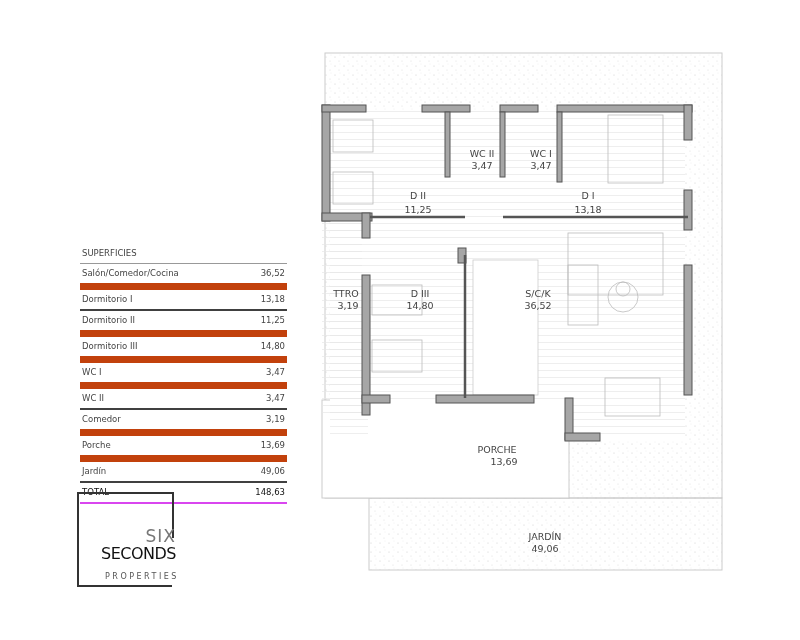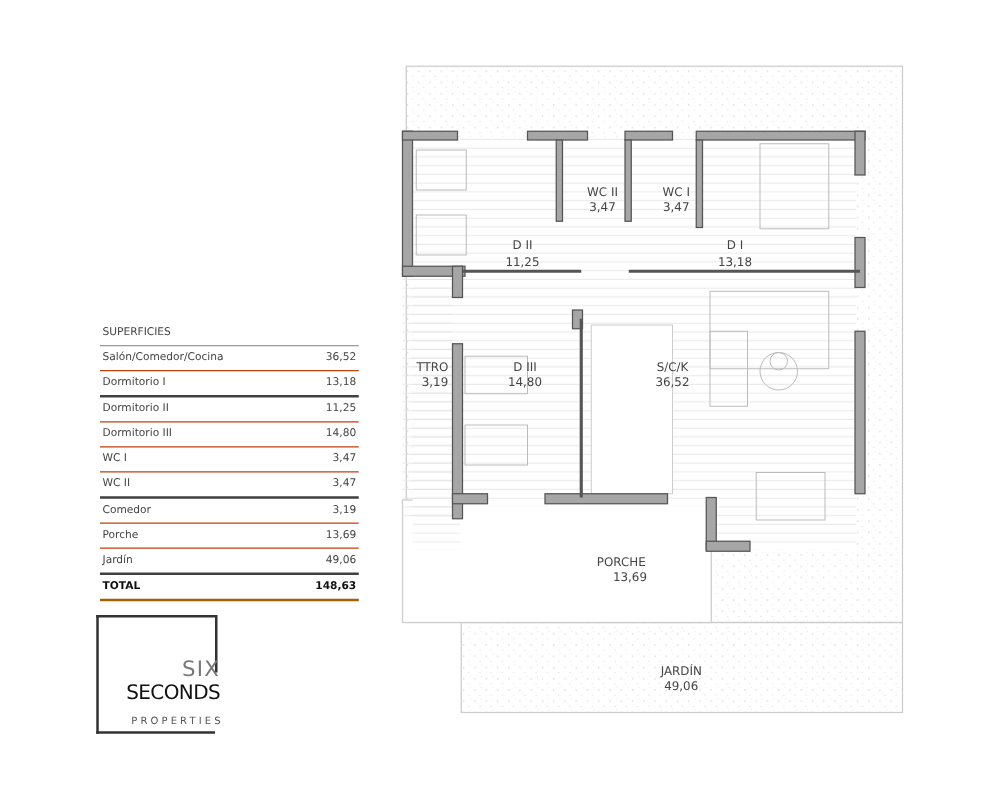--- a/index.html
+++ b/index.html
@@ -1,21 +1,21 @@
 <!DOCTYPE html>
 <html><head>
 <meta charset="utf-8">
 <style>
   html,body{margin:0;padding:0;background:#fff;}
   body{width:800px;height:640px;position:relative;overflow:hidden;font-family:"DejaVu Sans",sans-serif;color:#333;}
   .table{position:absolute;left:80px;top:244px;width:207px;font-size:8.5px;color:#444;}
-  .row{display:flex;justify-content:space-between;height:19px;line-height:19px;border-bottom:1px solid #c2410c;padding:0 2px;}
-  .row.hdr{border-bottom:1px solid #999;margin-top:13px;}
+  .row{display:flex;justify-content:space-between;height:19px;line-height:19px;border-bottom:7px solid #c2410c;padding:0 2px;}
+  .row.hdr{border-bottom:1px solid #999;}
   .row.thick{border-bottom:2px solid #404040;}
-  .row.total{font-weight:bold;color:#111;border-bottom:2px solid #a16207;}
+  .row.total{font-weight:normal;color:#111;border-bottom:2px solid #d946ef;}
   .logo{position:absolute;left:77px;top:492px;width:97px;height:95px;text-align:right;}
   .logo .box{position:absolute;left:0;top:0;width:95px;height:95px;border-left:2px solid #333;border-top:2px solid #333;border-bottom:2px solid #333;box-sizing:border-box;}
   .logo .rbar{position:absolute;left:95px;top:0;width:2px;height:46px;background:#333;}
   .logo .six{position:absolute;right:-2px;top:34px;font-size:17px;color:#777;letter-spacing:1px;}
   .logo .sec{position:absolute;right:-2px;top:52px;font-size:16px;font-weight:normal;color:#111;letter-spacing:-0.5px;}
   .logo .prop{position:absolute;left:28px;top:80px;font-size:8px;color:#555;letter-spacing:2.5px;}
   svg{position:absolute;left:0;top:0;}
   .lbl{font-family:"DejaVu Sans",sans-serif;font-size:9.5px;fill:#444;text-anchor:middle;}
 </style>
 </head>

